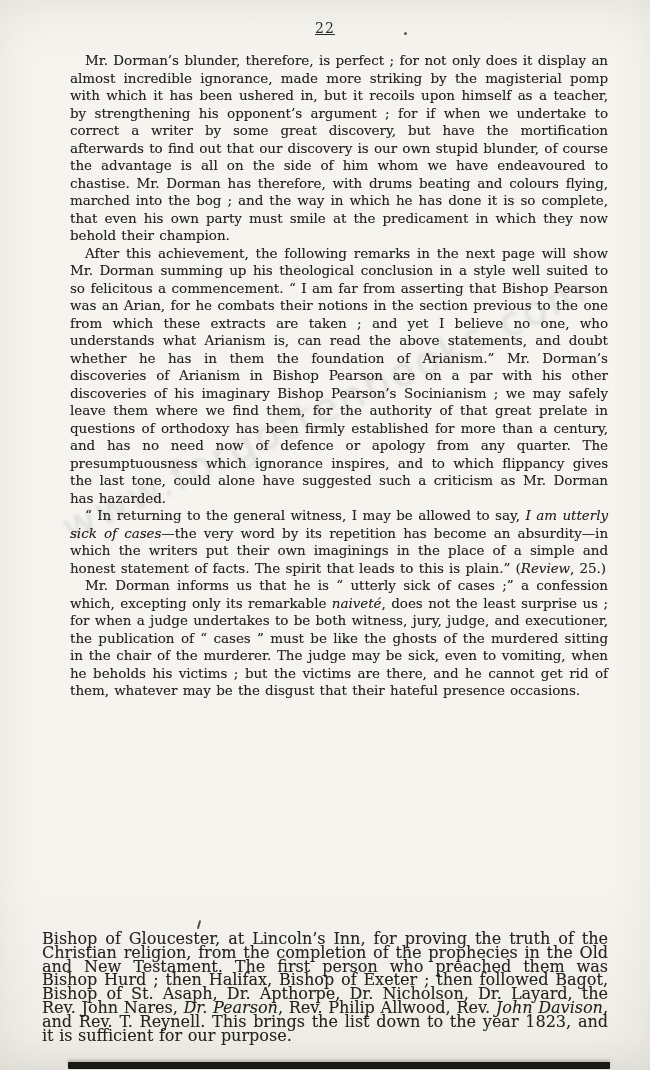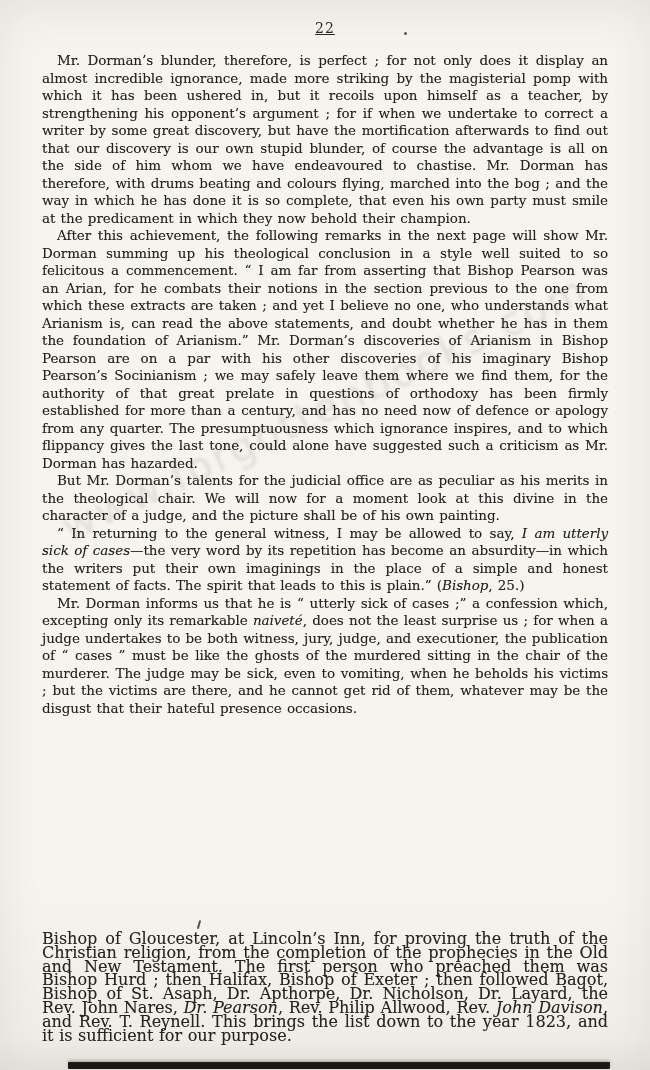--- a/index.html
+++ b/index.html
@@ -46,20 +46,21 @@
     line-height: 17.5px;
     text-align: justify;
     word-spacing: 1px;
     text-shadow: 0.25px 0.25px 0 rgba(32,30,26,0.35);
   }
   .body-text p.para {
     margin: 0;
   }
   .body-text p.para.indent {
     text-indent: 15px;
+    margin-left: 28px;
   }
   em { font-style: italic; }
   .footnote {
     position: absolute;
     top: 932px;
     left: 42px;
     width: 566px;
     font-size: 16px;
     line-height: 13.8px;
     text-align: justify;
@@ -110,22 +111,21 @@
 <div class="page">
 
   <div class="watermark">www.forgottenbooks.com</div>
 
   <div class="pagenum">22</div>
   <div class="ink-dot"></div>
 
   <div class="body-text">
       <p class="para indent"><span>Mr. Dorman’s blunder, therefore, is perfect ; for not only does it display an almost incredible ignorance, made more striking by the magisterial pomp with which it has been ushered in, but it recoils upon himself as a teacher, by strengthening his opponent’s argument ; for if when we undertake to correct a writer by some great discovery, but have the mortification afterwards to find out that our discovery is our own stupid blunder, of course the advantage is all on the side of him whom we have endeavoured to chastise.  Mr. Dorman has therefore, with drums beating and colours flying, marched into the bog ; and the way in which he has done it is so complete, that even his own party must smile at the predicament in which they now behold their champion.</span></p>
       <p class="para indent"><span>After this achievement, the following remarks in the next page will show Mr. Dorman summing up his theological conclusion in a style well suited to so felicitous a commencement.  “ I am far from asserting that Bishop Pearson was an Arian, for he combats their notions in the section previous to the one from which these extracts are taken ; and yet I believe no one, who understands what Arianism is, can read the above statements, and doubt whether he has in them the foundation of Arianism.”  Mr. Dorman’s discoveries of Arianism in Bishop Pearson are on a par with his other discoveries of his imaginary Bishop Pearson’s Socinianism ; we may safely leave them where we find them, for the authority of that great prelate in questions of orthodoxy has been firmly established for more than a century, and has no need now of defence or apology from any quarter. The presumptuousness which ignorance inspires, and to which flippancy gives the last tone, could alone have suggested such a criticism as Mr. Dorman has hazarded.</span></p>
-      <p class="para indent"><span>But Mr. Dorman’s talents for the judicial office are as peculiar as his merits in the theological chair.  We will now for a moment look at this divine in the character of a judge, and the picture shall be of his own painting.</span></p>
-      <p class="para indent"><span>“ In returning to the general witness, I may be allowed to say, </span><em>I am utterly sick of cases</em><span>—the very word by its repetition has become an absurdity—in which the writers put their own imaginings in the place of a simple and honest statement of facts. The spirit that leads to this is plain.” (</span><em>Bishop</em><span>, 25.)</span></p>
+      <p class="para indent"><span>“ In returning to the general witness, I may be allowed to say, </span><em>I am utterly sick of cases</em><span>—the very word by its repetition has become an absurdity—in which the writers put their own imaginings in the place of a simple and honest statement of facts. The spirit that leads to this is plain.” (</span><em>Review</em><span>, 25.)</span></p>
       <p class="para indent"><span>Mr. Dorman informs us that he is “ utterly sick of cases ;” a confession which, excepting only its remarkable </span><em>naiveté</em><span>, does not the least surprise us ; for when a judge undertakes to be both witness, jury, judge, and executioner, the publication of “ cases ” must be like the ghosts of the murdered sitting in the chair of the murderer.  The judge may be sick, even to vomiting, when he beholds his victims ; but the victims are there, and he cannot get rid of them, whatever may be the disgust that their hateful presence occasions.</span></p>
     </div>
 
   <div class="stray-mark"></div>
 
   <div class="footnote"><span>Bishop of Gloucester, at Lincoln’s Inn, for proving the truth of the Christian religion, from the completion of the prophecies in the Old and New Testament.  The first person who preached them was Bishop Hurd ; then Halifax, Bishop of Exeter ; then followed Bagot, Bishop of St. Asaph, Dr. Apthorpe, Dr. Nicholson, Dr. Layard, the Rev. John Nares, </span><em>Dr. Pearson</em><span>, Rev. Philip Allwood, Rev. </span><em>John Davison</em><span>, and Rev. T. Reynell.  This brings the list down to the year 1823, and it is sufficient for our purpose.</span></div>
 
   <div class="scan-bottom"></div>
 
 </div>

